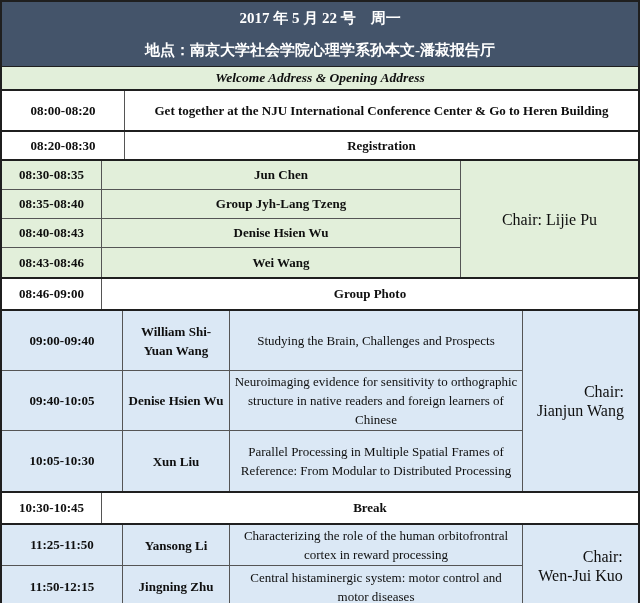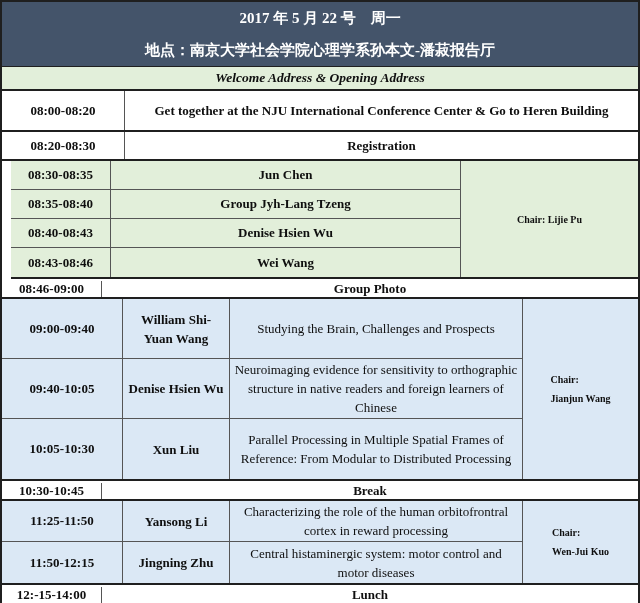--- a/index.html
+++ b/index.html
@@ -49,43 +49,43 @@
   .bb1{border-bottom:1px solid var(--line);}
   .bb2{border-bottom:2px solid var(--thick);}
   .grow{flex:1 1 auto;}
   .w100{width:100px;flex:0 0 100px;}
   .w123{width:123px;flex:0 0 123px;}
   .w121{width:121px;flex:0 0 121px;}
   .w107{width:107px;flex:0 0 107px;}
   .w177{width:177px;flex:0 0 177px;}
   .w115{width:115px;flex:0 0 115px;}
   .h21{height:29px;}
-  .h20{height:20px;align-items:flex-end;}
+  .h20{height:32px;}
   .h41{height:41px;}
   .h60{height:60px;}
   .bold{font-weight:bold;}
   .fs13{font-size:13px;}
   
   .welcome{
     height:24px;
     background:var(--green);
     display:flex;align-items:center;justify-content:center;
     font-weight:bold;font-style:italic;font-size:13.5px;
     border-bottom:2px solid var(--thick);
   }
   
   .block{display:flex;border-bottom:2px solid var(--thick);}
   .block-left{flex:1 1 auto;display:flex;flex-direction:column;}
   .block-left .row:last-child{border-bottom:none;}
   .chair{
     display:flex;align-items:center;justify-content:center;
-    text-align:left;font-weight:bold;font-size:10px;
+    text-align:right;font-weight:normal;font-size:16px;
     line-height:19px;
   }
-  .bg-green{background:var(--green);margin-left:9px;}
+  .bg-green{background:var(--green);}
   .bg-blue{background:var(--blue);}
   .bg-white{background:var(--white);}
   .event-text{max-width:520px;line-height:19px;}
   .title-text{line-height:19px;font-weight:normal;}
   .speaker-text{line-height:19px;}
   
   .partial{height:7px;display:flex;background:#fff;}
   .partial .pcell{border-right:1px solid var(--line);}
   .pw100{width:100px;} .pw85{width:85px;} .pw245{width:245px;} .pw96{width:96px;}
   .partial .plast{flex:1 1 auto;}

